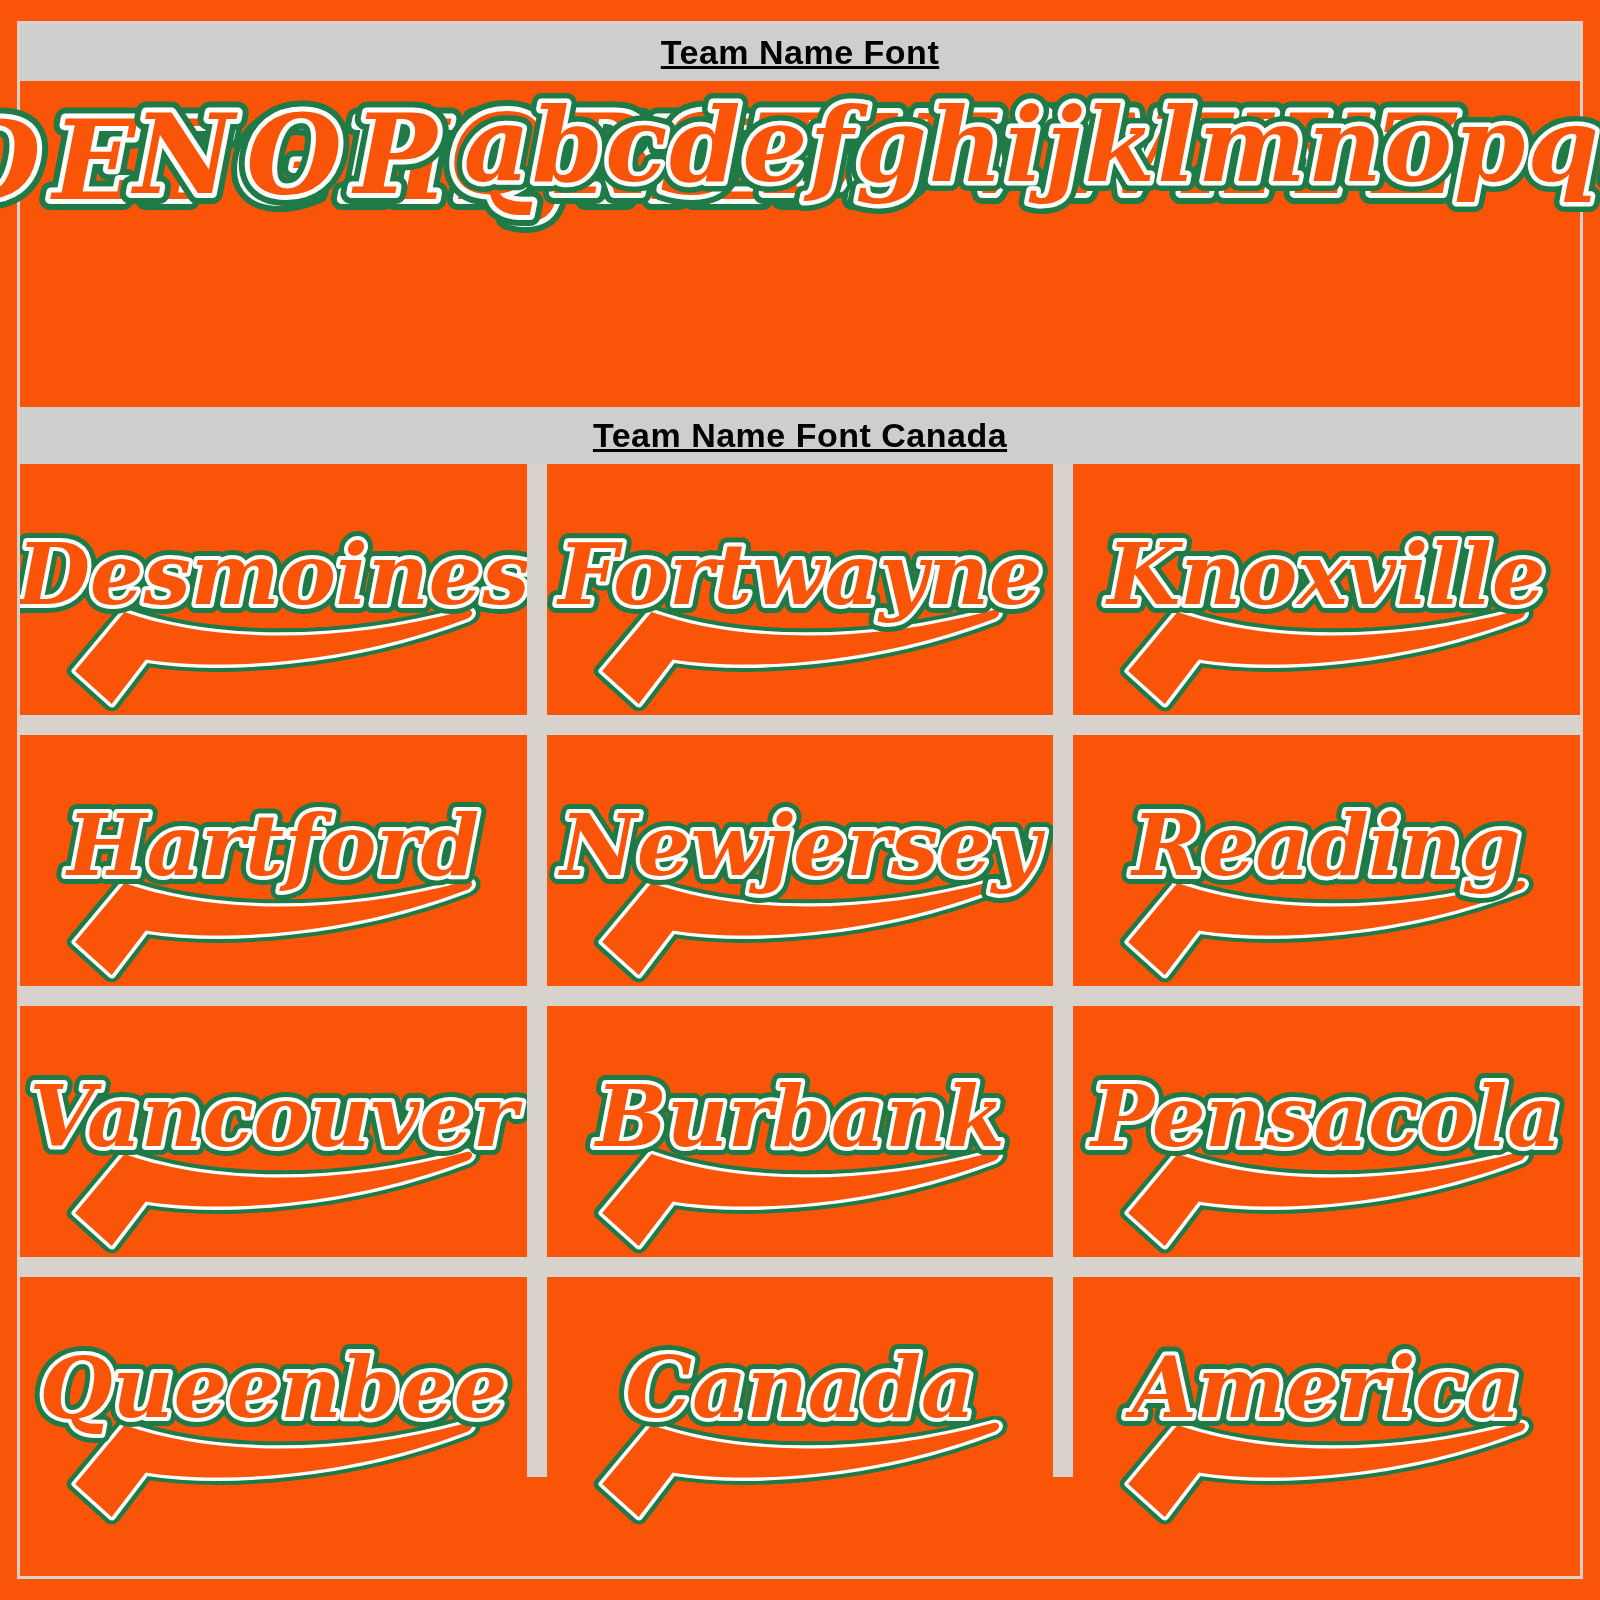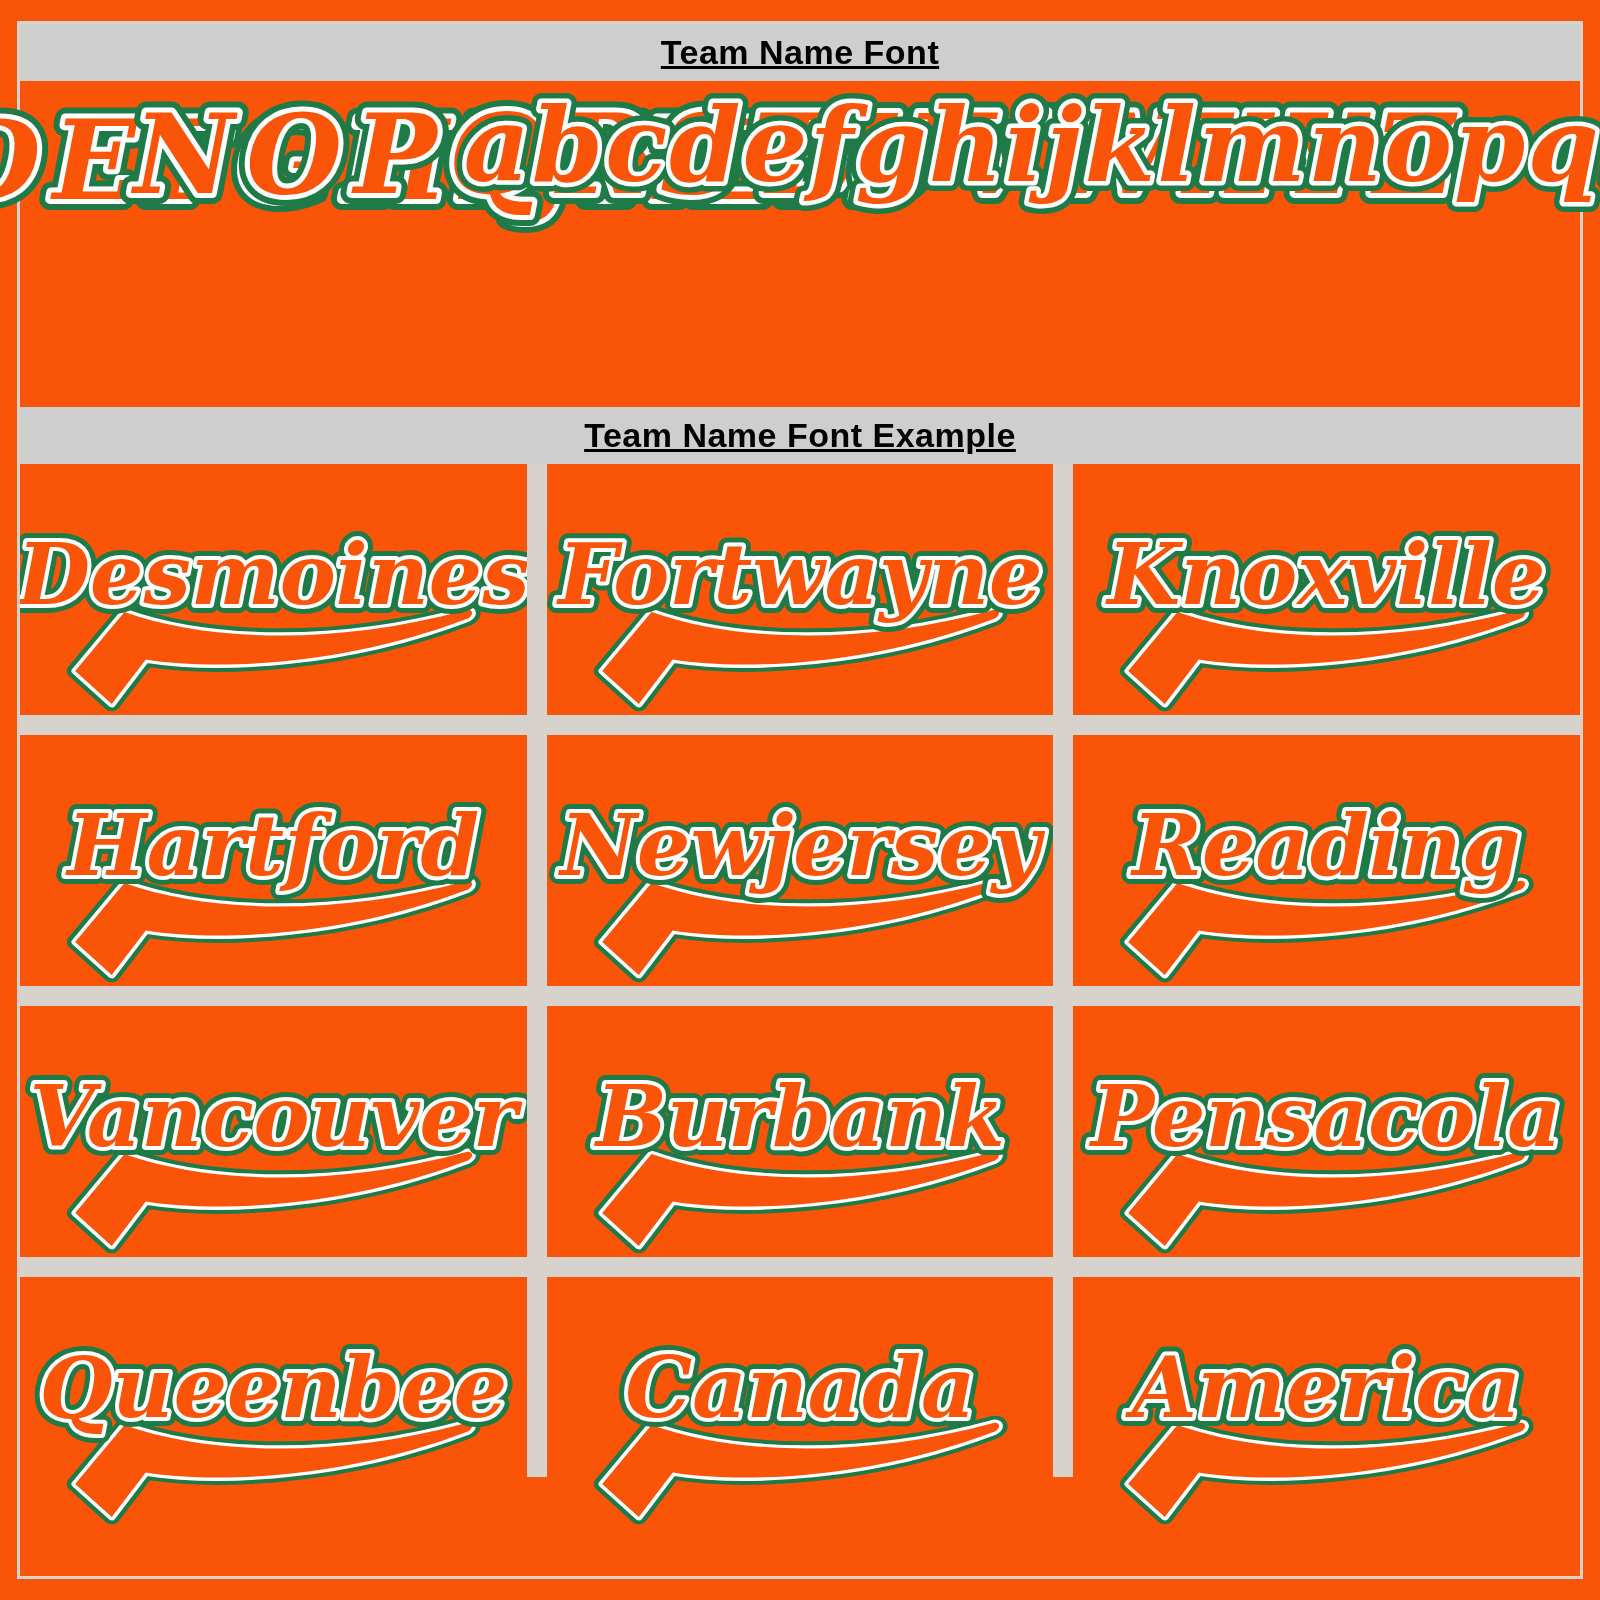--- a/index.html
+++ b/index.html
@@ -92,21 +92,21 @@
       <text class="tg au" x="50%" y="112" text-anchor="middle">NOPQRSTUVWXYZ</text>
       <text class="tf au" x="50%" y="112" text-anchor="middle">NOPQRSTUVWXYZ</text>
     </svg>
     <svg class="alpha-row" height="142">
       <text class="tg al" x="50%" y="100" text-anchor="middle">abcdefghijklmnopqrstuvwxyz</text>
       <text class="tf al" x="50%" y="100" text-anchor="middle">abcdefghijklmnopqrstuvwxyz</text>
     </svg>
   </div>
 
   <div class="bar">
-    <span>Team Name Font Example</span>
+    <span>Team Name Font Canada</span>
   </div>
 
   <div class="grid">
 
     <div class="cell">
       <svg class="cellsvg">
         <use href="#swoosh" class="swg" transform="translate(45,135) scale(0.85,0.72)"></use>
         <use href="#swoosh" class="sww" transform="translate(45,135) scale(0.85,0.72)"></use>
         <use href="#swoosh" class="swf" transform="translate(45,135) scale(0.85,0.72)"></use>
         <text class="tg tn" x="50%" y="140" text-anchor="middle">Desmoines</text>

